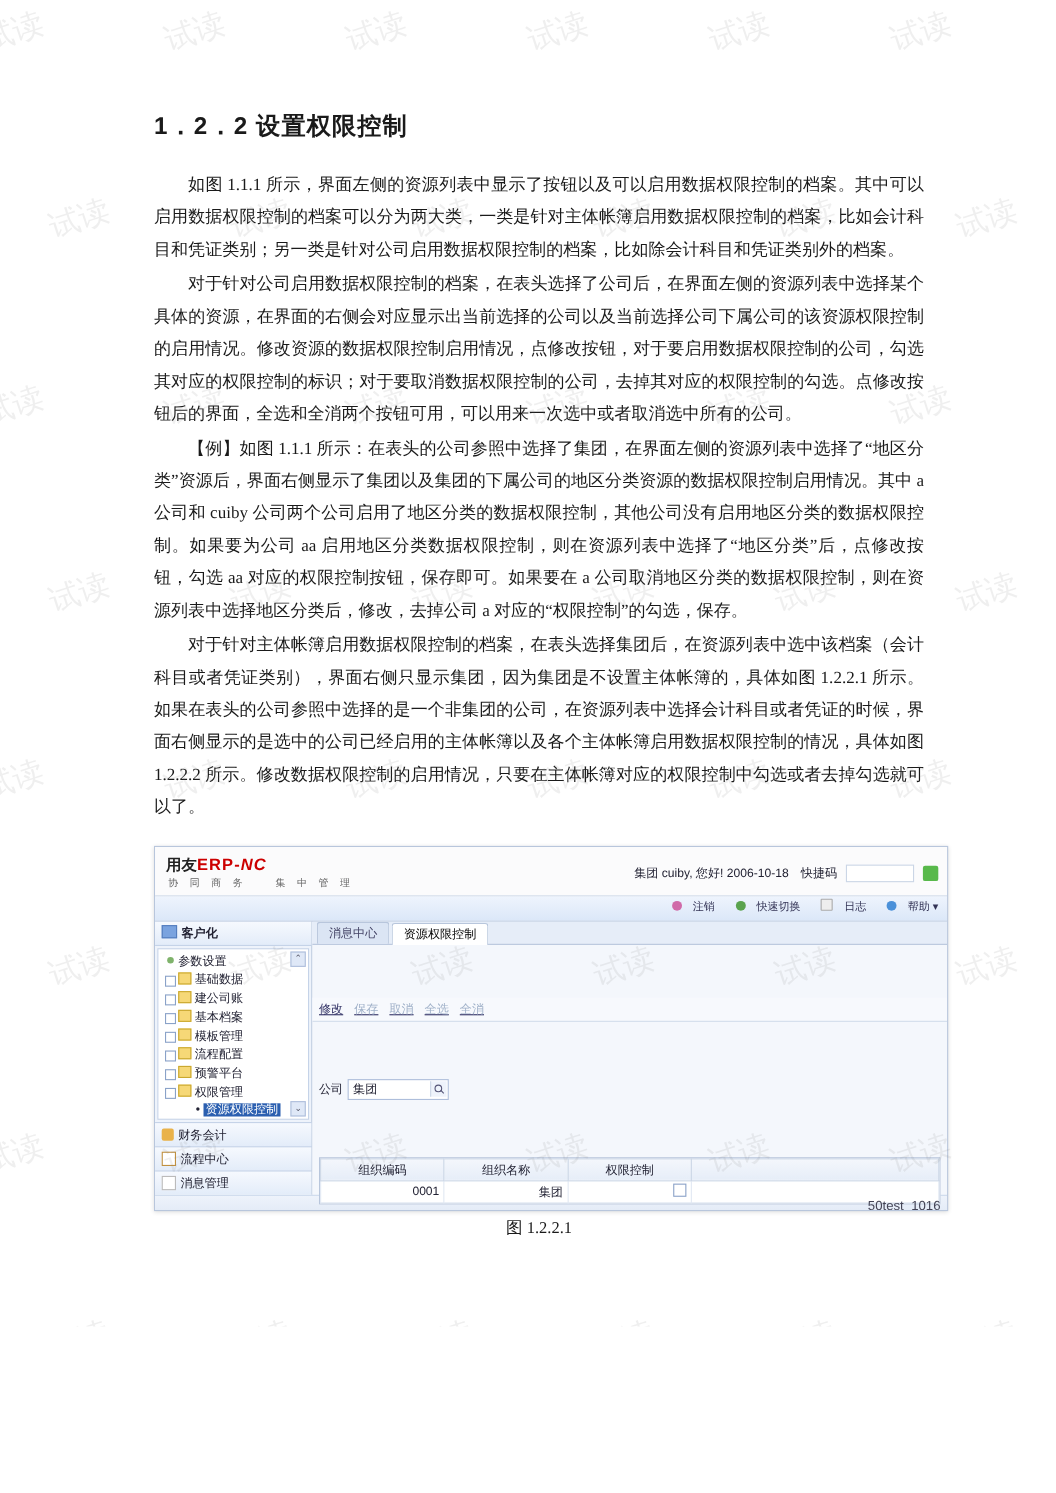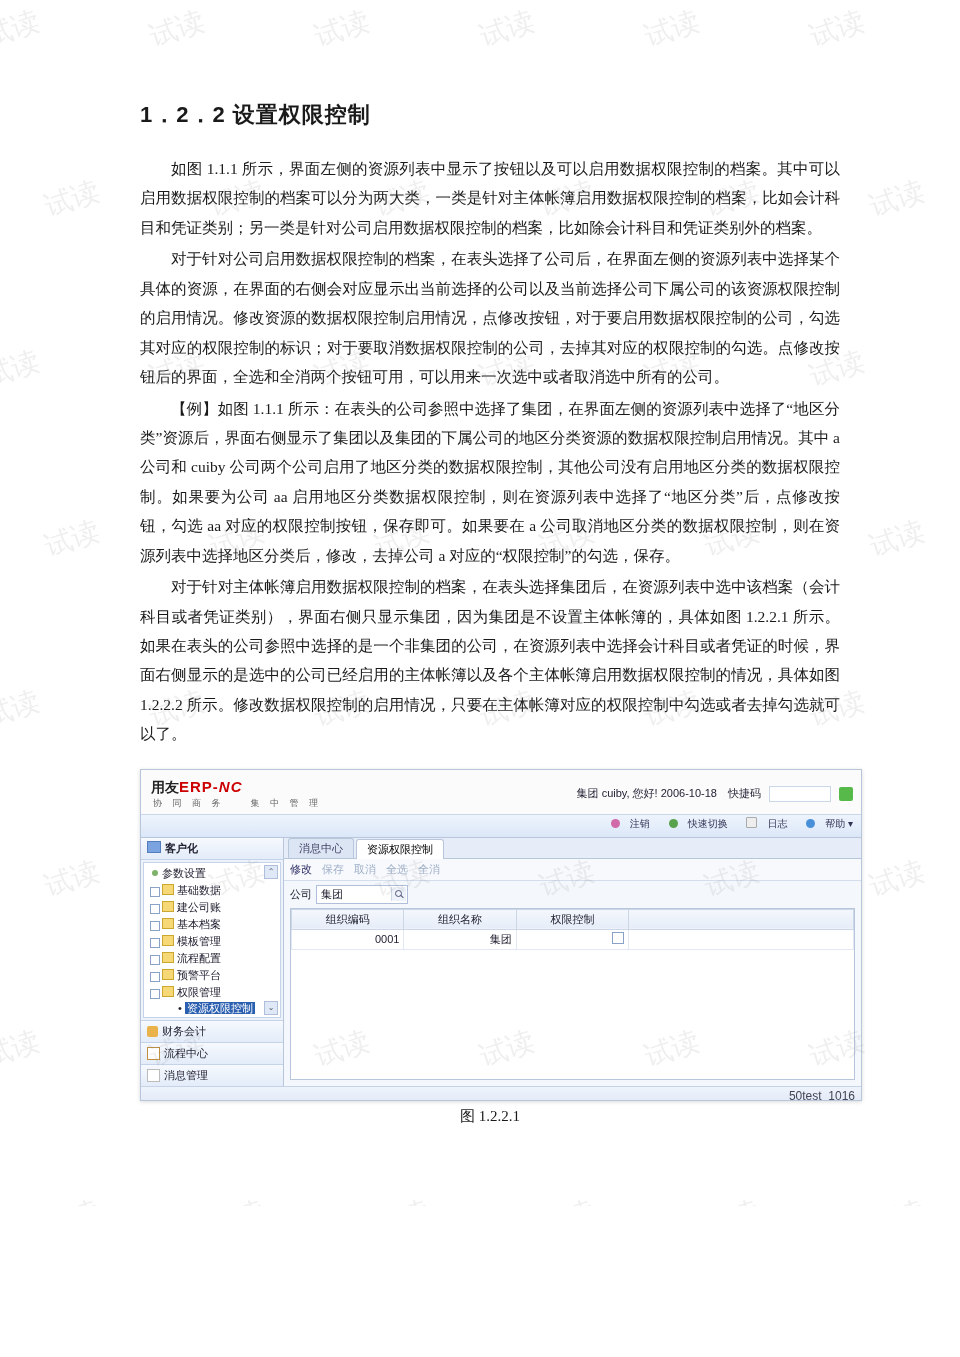--- a/index.html
+++ b/index.html
@@ -141,20 +141,21 @@
     display:flex; align-items:center; gap:4px;
   }
   .side-btn .ico2 { width:11px;height:11px; border:1px solid #c09040; background:#fff;}
   .side-btn .ico3 { width:11px;height:11px; background:#e9b24a; border-radius:2px;}
   .side-btn .ico4 { width:11px;height:11px; background:#fff; border:1px solid #bbb;}
   .content {
     flex:1;
     display:flex;
     flex-direction:column;
     background:#f4f7fc;
+    gap:48px;
   }
   .tabs {
     height:20px;
     background:#e6edf8;
     border-bottom:1px solid #b8c6dc;
     display:flex;
     align-items:flex-end;
     padding-left:4px;
     gap:2px;
   }
@@ -168,20 +169,21 @@
     color:#446;
   }
   .tab.active { background:#fff; color:#000; position:relative; top:1px;}
   .toolbar {
     padding:3px 6px;
     font-size:11px;
     color:#336;
     display:flex; gap:10px;
     background:#f7f9fd;
     border-bottom:1px solid #d3ddec;
+    text-decoration:underline;
   }
   .toolbar span.dis { color:#9fb0c8; }
   .companyrow {
     padding:4px 6px;
     display:flex; align-items:center; gap:4px;
   }
   .companyrow label { font-size:11px;font-family:Liberation Mono, monospace;}
   .companyrow .sel-box {
     border:1px solid #aebedb; background:#fff; padding:1px 16px 1px 4px;
     position:relative; font-size:11px; min-width:70px;

